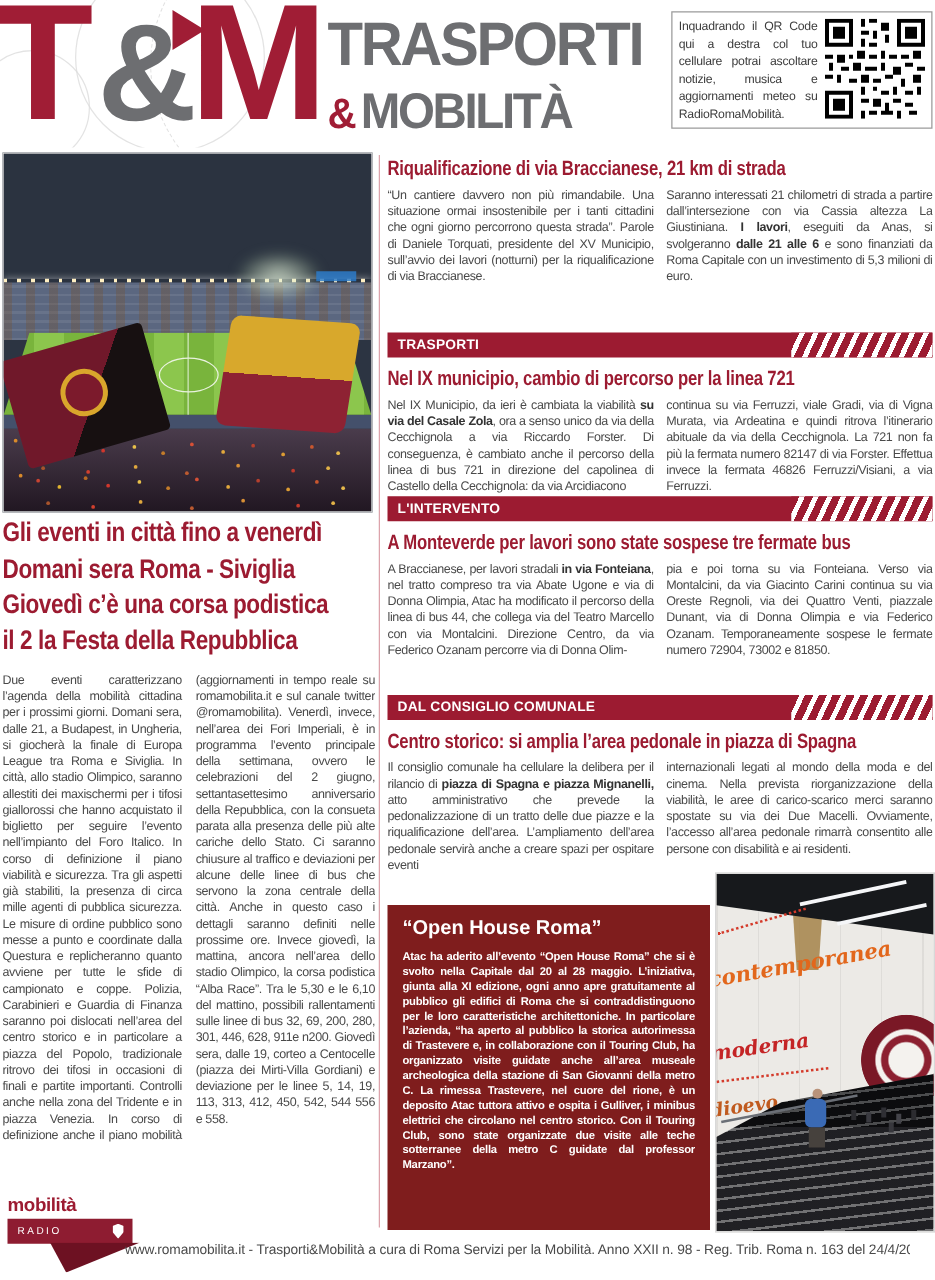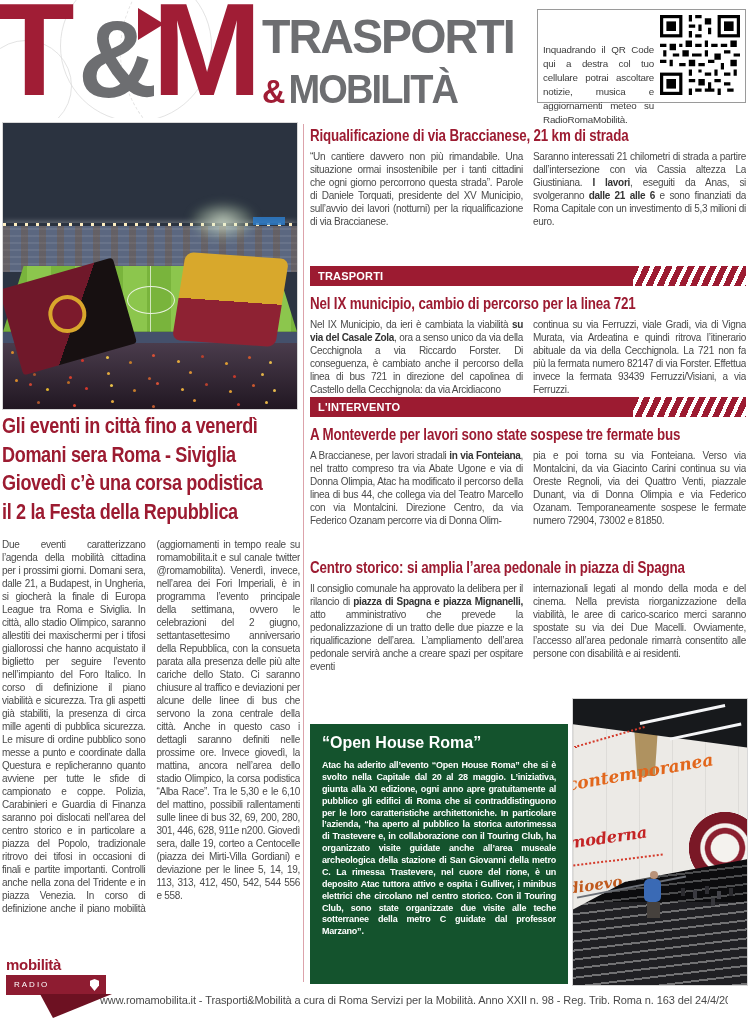--- a/index.html
+++ b/index.html
@@ -24,21 +24,21 @@
        transform:scaleX(.95);transform-origin:0 50%;white-space:nowrap;}
   .mh2{margin-top:6px;white-space:nowrap;transform:scaleX(.95);transform-origin:0 50%;}
   .mh2 .amp{font-size:34px;font-weight:bold;color:#a01d35;letter-spacing:-1px;}
   .mh2 .mob{font-size:40px;font-weight:bold;color:#6d6e71;letter-spacing:-2px;}
   .onair{left:537px;top:6px;width:209px;}
   .kbar{position:relative;height:20px;background:#9c1b31;color:#fff;font-size:11px;font-weight:bold;
         line-height:20px;padding-left:8px;letter-spacing:.2px;overflow:hidden;}
   .kbar::after{content:"";position:absolute;top:0;right:0;bottom:0;width:26%;
         background:repeating-linear-gradient(115deg,#9c1b31 0 6px,#fff 6px 10px);}
   .onair-box{margin-top:3px;border:1px solid #9a9a9a;padding:5px;display:flex;gap:6px;height:82px;}
-  .onair-txt{width:112px;font-size:9.8px;line-height:1.42;text-align:justify;color:#3c3c3c;letter-spacing:-.2px;margin-top:28px;}
+  .onair-txt{width:112px;font-size:9.8px;line-height:1.42;text-align:justify;color:#3c3c3c;letter-spacing:-.2px;}
   .qr{width:80px;height:80px;flex:none;background:#fff;}
 
   
   .stadium{left:2px;top:122px;width:294px;height:286px;border:1px solid #d8d8d8;overflow:hidden;background:#2c3442;}
   .sp-roof{position:absolute;left:0;top:0;right:0;height:36%;
      background:radial-gradient(ellipse 160% 130% at 50% 165%,#414b5c 0 12px,#2b3340 12px 26px);}
   .sp-lights{position:absolute;left:0;top:35%;right:0;height:3px;
      background:repeating-linear-gradient(90deg,#ffefc2 0 3px,transparent 3px 11px);box-shadow:0 0 6px #fff9;}
   .sp-stands{position:absolute;left:0;top:36%;right:0;height:16%;background:#5b6780;}
   .sp-stands::after{content:"";position:absolute;inset:0;
@@ -79,21 +79,21 @@
   .headline2{margin:0;font-size:16.5px;font-weight:bold;color:#9c1b31;line-height:1.35;
      width:124%;transform:scaleX(.81);transform-origin:0 0;white-space:nowrap;letter-spacing:-.2px;}
   .sec .kicker{margin-bottom:6px;}
   .cols{display:flex;gap:10px;margin-top:4px;height:90px;overflow:hidden;}
   .cols p{margin:0;width:213px;font-size:10px;line-height:1.3;text-align:justify;
      letter-spacing:-.3px;color:#4a4a4a;}
   .cols .bold,.onair-txt .bold{font-weight:bold;color:#333;}
 
   
   .atac-kicker{left:310px;top:700px;width:258px;}
-  .atac-box{left:310px;top:724px;width:258px;height:260px;background:#14532d;color:#fff;
+  .atac-box{left:310px;top:724px;width:258px;height:260px;background:#7f1d1d;color:#fff;
      padding:10px 12px;box-sizing:border-box;}
   .atac-title{font-size:16px;font-weight:bold;margin:0 0 8px 0;}
   .atac-body{font-size:9px;font-weight:bold;line-height:1.32;text-align:justify;letter-spacing:-.2px;
      height:200px;overflow:hidden;}
   .metro{left:572px;top:698px;width:174px;height:286px;overflow:hidden;background:#eceae6;border:1px solid #d8d8d8;}
   .mp-wall{position:absolute;inset:0;
      background:repeating-linear-gradient(90deg,rgba(0,0,0,.06) 0 1px,transparent 1px 33px);}
   .mp-ceiling{position:absolute;left:0;top:0;right:0;height:17%;background:#17191c;
      clip-path:polygon(0 0,100% 0,100% 100%,0 52%);}
   .mp-strip{position:absolute;background:#f5f6f8;height:3px;transform:rotate(-12deg);}
@@ -203,37 +203,38 @@
       <p><span>“Un cantiere davvero non più rimandabile. Una situazione ormai insostenibile per i tanti cittadini che ogni giorno percorrono questa strada”. Parole di Daniele Torquati, presidente del XV Municipio, sull’avvio dei lavori (notturni) per la riqualificazione di via Braccianese.</span></p>
       <p><span>Saranno interessati 21 chilometri di strada a partire dall’intersezione con via Cassia altezza La Giustiniana. </span><span class="bold">I lavori</span><span>, eseguiti da Anas, si svolgeranno </span><span class="bold">dalle 21 alle 6</span><span> e sono finanziati da Roma Capitale con un investimento di 5,3 milioni di euro.</span></p>
     </div>
   </div>
 
   <div class="abs sec" style="top:266px">
     <div class="kbar kicker">TRASPORTI</div>
     <h2 class="headline2">Nel IX municipio, cambio di percorso per la linea 721</h2>
     <div class="cols">
       <p><span>Nel IX Municipio, da ieri è cambiata la viabilità </span><span class="bold">su via del Casale Zola</span><span>, ora a senso unico da via della Cecchignola a via Riccardo Forster. Di conseguenza, è cambiato anche il percorso della linea di bus 721 in direzione del capolinea di Castello della Cecchignola: da via Arcidiacono</span></p>
-      <p><span>continua su via Ferruzzi, viale Gradi, via di Vigna Murata, via Ardeatina e quindi ritrova l’itinerario abituale da via della Cecchignola. La 721 non fa più la fermata numero 82147 di via Forster. Effettua invece la fermata 93439 Ferruzzi/Visiani, a via Ferruzzi.</span></p>
+      <p><span>continua su via Ferruzzi, viale Gradi, via di Vigna Murata, via Ardeatina e quindi ritrova l’itinerario abituale da via della Cecchignola. La 721 non fa più la fermata numero 82147 di via Forster. Effettua invece la fermata 46826 Ferruzzi/Visiani, a via Ferruzzi.</span></p>
     </div>
   </div>
 
   <div class="abs sec" style="top:397px">
     <div class="kbar kicker">L'INTERVENTO</div>
     <h2 class="headline2">A Monteverde per lavori sono state sospese tre fermate bus</h2>
     <div class="cols">
       <p><span>A Braccianese, per lavori stradali </span><span class="bold">in via Fonteiana</span><span>, nel tratto compreso tra via Abate Ugone e via di Donna Olimpia, Atac ha modificato il percorso della linea di bus 44, che collega via del Teatro Marcello con via Montalcini. Direzione Centro, da via Federico Ozanam percorre via di Donna Olim-</span></p>
       <p><span>pia e poi torna su via Fonteiana. Verso via Montalcini, da via Giacinto Carini continua su via Oreste Regnoli, via dei Quattro Venti, piazzale Dunant, via di Donna Olimpia e via Federico Ozanam. Temporaneamente sospese le fermate numero 72904, 73002 e 81850.</span></p>
     </div>
   </div>
 
   <div class="abs sec" style="top:556px">
+    <div class="kbar kicker">DAL CONSIGLIO COMUNALE</div>
     <h2 class="headline2">Centro storico: si amplia l’area pedonale in piazza di Spagna</h2>
     <div class="cols">
-      <p><span>Il consiglio comunale ha approvato la delibera per il rilancio di </span><span class="bold">piazza di Spagna e piazza Mignanelli,</span><span> atto amministrativo che prevede la pedonalizzazione di un tratto delle due piazze e la riqualificazione dell’area. L’ampliamento dell’area pedonale servirà anche a creare spazi per ospitare eventi</span></p>
+      <p><span>Il consiglio comunale ha cellulare la delibera per il rilancio di </span><span class="bold">piazza di Spagna e piazza Mignanelli,</span><span> atto amministrativo che prevede la pedonalizzazione di un tratto delle due piazze e la riqualificazione dell’area. L’ampliamento dell’area pedonale servirà anche a creare spazi per ospitare eventi</span></p>
       <p><span>internazionali legati al mondo della moda e del cinema. Nella prevista riorganizzazione della viabilità, le aree di carico-scarico merci saranno spostate su via dei Due Macelli. Ovviamente, l’accesso all’area pedonale rimarrà consentito alle persone con disabilità e ai residenti.</span></p>
     </div>
   </div>
 
   <div class="abs atac-box">
     <h3 class="atac-title">“Open House Roma”</h3>
     <div class="atac-body">Atac ha aderito all’evento “Open House Roma” che si è svolto nella Capitale dal 20 al 28 maggio. L’iniziativa, giunta alla XI edizione, ogni anno apre gratuitamente al pubblico gli edifici di Roma che si contraddistinguono per le loro caratteristiche architettoniche. In particolare l’azienda, “ha aperto al pubblico la storica autorimessa di Trastevere e, in collaborazione con il Touring Club, ha organizzato visite guidate anche all’area museale archeologica della stazione di San Giovanni della metro C. La rimessa Trastevere, nel cuore del rione, è un deposito Atac tuttora attivo e ospita i Gulliver, i minibus elettrici che circolano nel centro storico. Con il Touring Club, sono state organizzate due visite alle teche sotterranee della metro C guidate dal professor Marzano”.</div>
   </div>
   <div class="abs metro">
     <div class="mp-wall"></div>

